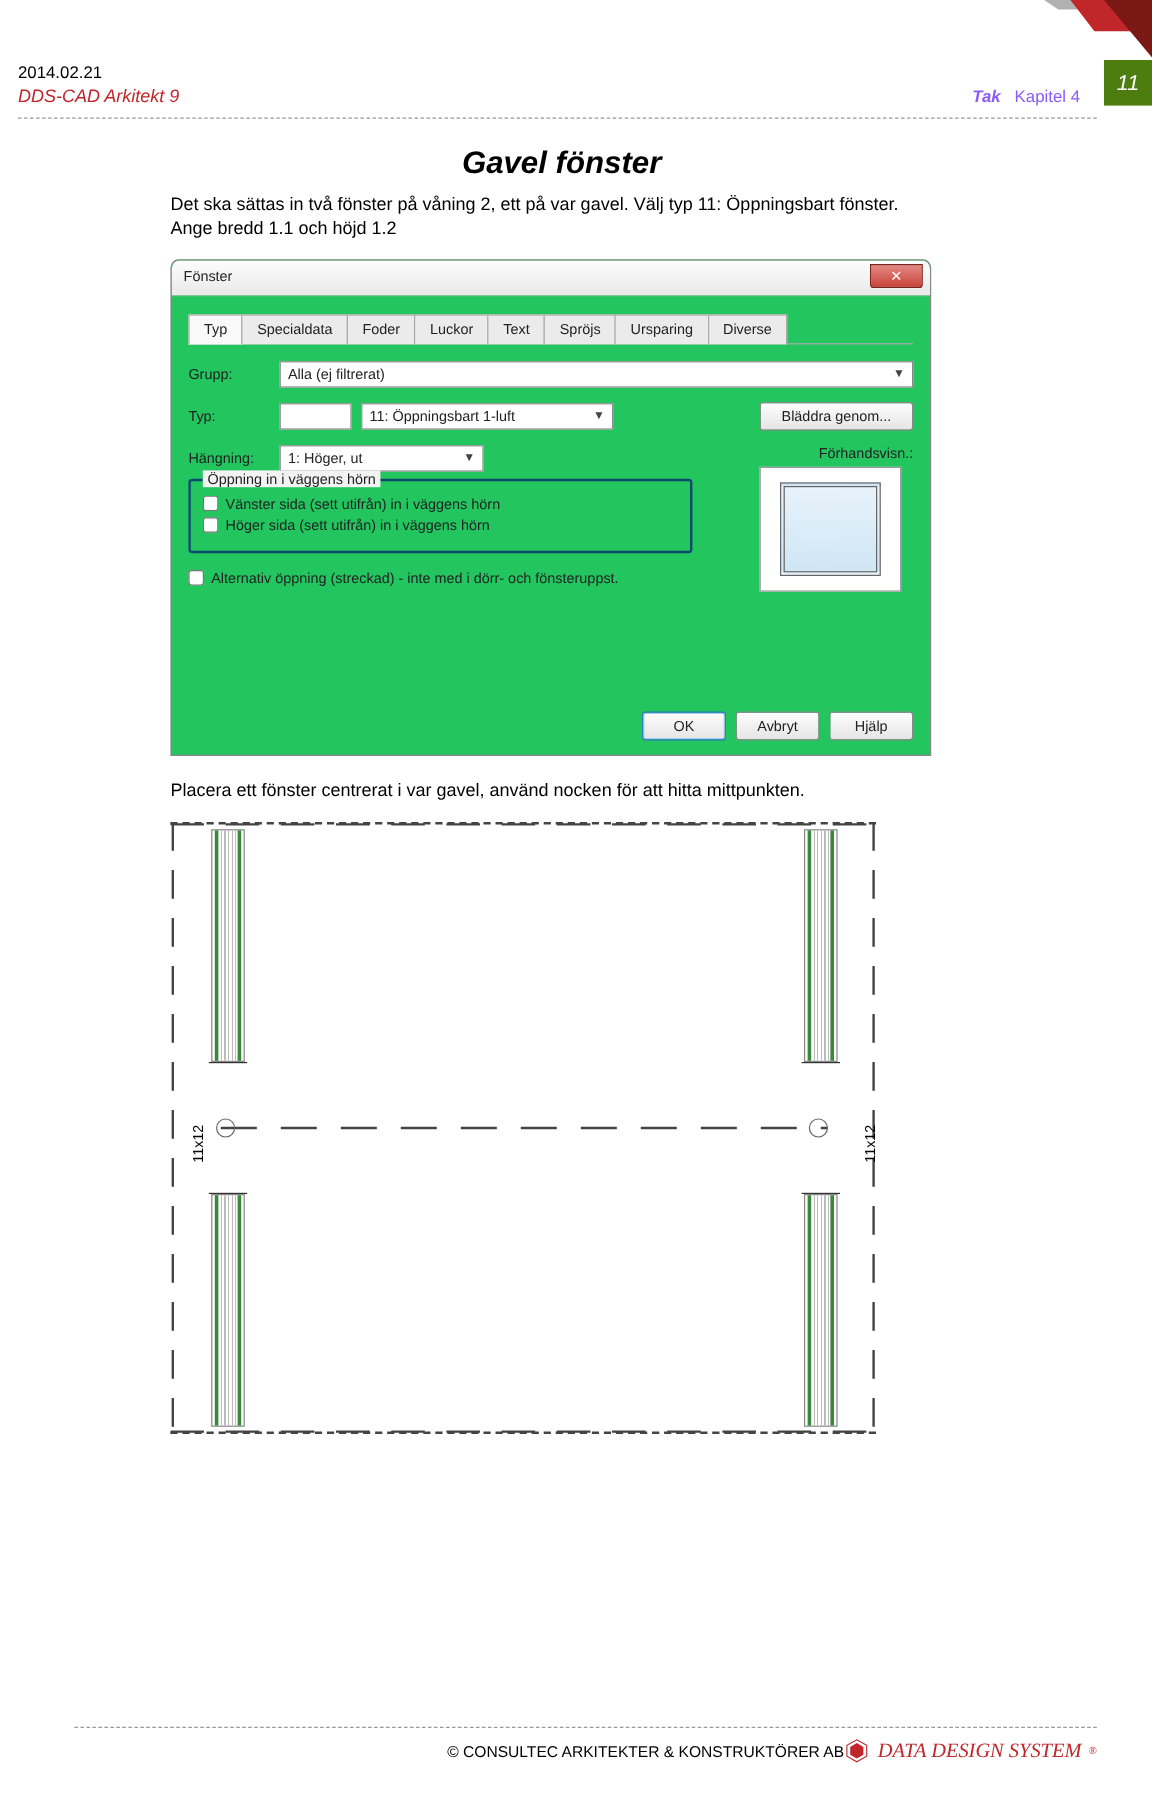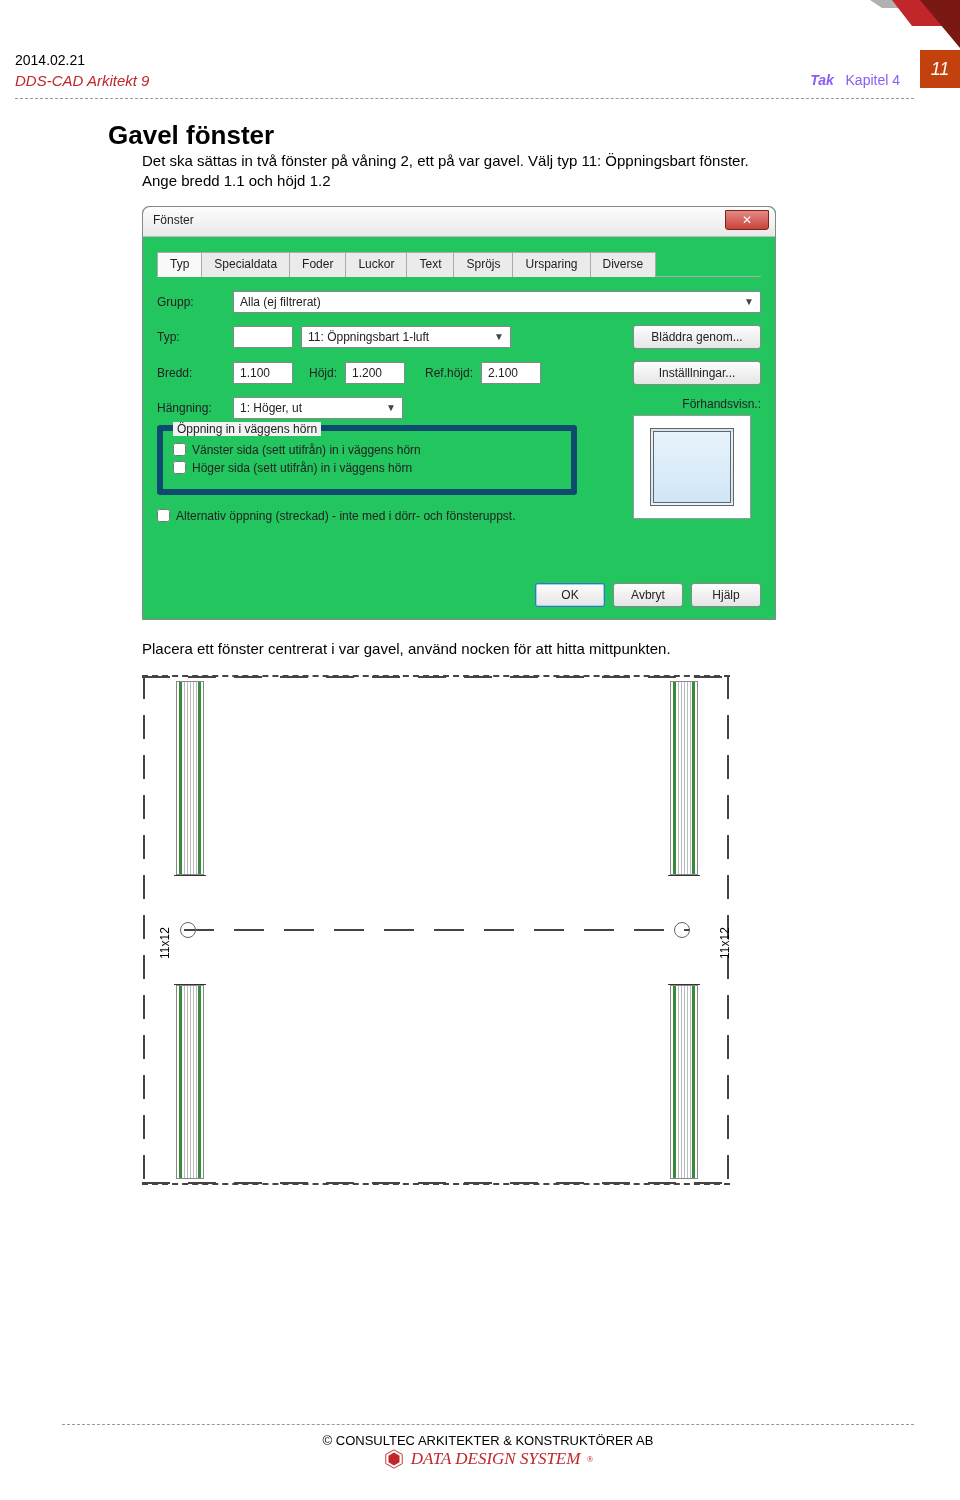--- a/index.html
+++ b/index.html
@@ -17,39 +17,39 @@
     left: 15px;
     right: 0;
     height: 48px;
   }
   .hdr-date { font-size: 14px; color: #000; }
   .hdr-prod { font-size: 15px; color: #c0262a; font-style: italic; margin-top: 4px; }
   .hdr-right { position: absolute; right: 60px; top: 20px; font-size: 14px; color: #8b5cf6; }
   .hdr-right b { font-style: italic; font-weight: bold; }
   .hdr-page-badge {
     position: absolute; right: 0; top: -2px;
-    width: 40px; height: 38px; background: #c2410c;
+    width: 40px; height: 38px; background: #4d7c0f;
     color: #fff; font-style: italic; font-size: 18px;
     display: flex; align-items: center; justify-content: center;
   }
   .hdr-rule {
     position: absolute; left: 15px; right: 46px; top: 98px;
     border-bottom: 1px dashed #999;
   }
   .corner-decor {
     position: absolute; top: 0; right: 0; width: 130px; height: 50px;
   }
   .section {
     position: absolute;
     left: 108px;
     top: 120px;
     width: 720px;
   }
   .section h2 {
-    font-size: 26px; font-weight: bold; 
+    font-size: 26px; font-style: italic; font-weight: bold; margin-bottom: 10px; text-align: center;
   }
   .intro { font-size: 15px; line-height: 1.35; margin-left: 34px; margin-bottom: 14px; }
   
   .dlg {
     position: relative;
     width: 634px; height: 414px;
     margin-left: 34px;
     background: #22c55e;
     border: 1px solid #888;
     border-radius: 7px 7px 0 0;
@@ -107,21 +107,21 @@
   .w170 { width: 170px; }
   .btn {
     background: linear-gradient(#fdfdfd,#e5e5e5);
     border: 1px solid #888; border-radius: 3px;
     height: 24px; padding: 0 12px; font-size: 12px;
     display: flex; align-items: center; justify-content: center;
     min-width: 70px;
   }
   .btn.primary { border-color: #2f78c1; box-shadow: 0 0 0 1px #a6cdf1 inset; }
   .group-box {
-    border: 6px solid #0c4a6e; border-radius: 3px;
+    border: 2px solid #0c4a6e; border-radius: 3px;
     padding: 8px 20px 10px 10px; margin-top: 4px;
     position: relative;
   }
   .group-caption {
     position: absolute; top: -9px; left: 10px;
     background: #f2f2f2; padding: 0 4px; font-size: 12px;
   }
   .chk { display: flex; align-items: center; gap: 6px; margin: 4px 0; font-size: 12px; }
   .chk input { width: 13px; height: 13px; }
   .preview-lbl { font-size: 12px; text-align: right; margin-bottom: 4px; }
@@ -148,21 +148,20 @@
   }
   .dim-lbl {
     position: absolute; font-size: 12px;
     transform: rotate(-90deg); transform-origin: left top;
   }
   .footer {
     position: absolute; left: 62px; right: 46px; bottom: 30px;
     border-top: 1px dashed #999; padding-top: 8px;
     display: flex; justify-content: flex-end; align-items: center;
     font-size: 13px;
-    flex-direction: column;
   }
   .dds-logo {
     display: flex; align-items: center; gap: 6px;
     color: #c0262a; font-style: italic; font-family: "Times New Roman", serif;
     font-size: 17px;
   }
   .hex {
     width: 22px; height: 22px;
   }
 </style>
@@ -224,30 +223,20 @@
         <span class="lbl">Typ:</span>
         <div class="txt w60"></div>
         <div class="combo w230">
           <span>11:  Öppningsbart 1-luft</span>
           <span class="arrow">▼</span>
         </div>
         <div style="flex:1"></div>
         <div class="btn" style="width:128px">Bläddra genom...</div>
       </div>
 
-      <div class="row">
-        <span class="lbl">Bredd:</span>
-        <div class="txt w60">1.100</div>
-        <span style="width:36px;text-align:right">Höjd:</span>
-        <div class="txt w60">1.200</div>
-        <span style="width:60px;text-align:right">Ref.höjd:</span>
-        <div class="txt w60">2.100</div>
-        <div style="flex:1"></div>
-        <div class="btn" style="width:128px">Inställlningar...</div>
-      </div>
 
       <div class="row" style="align-items:flex-start">
         <div style="flex:1">
           <div class="row" style="margin-bottom:6px">
             <span class="lbl">Hängning:</span>
             <div class="combo w170">
               <span>1: Höger, ut</span>
               <span class="arrow">▼</span>
             </div>
           </div>

